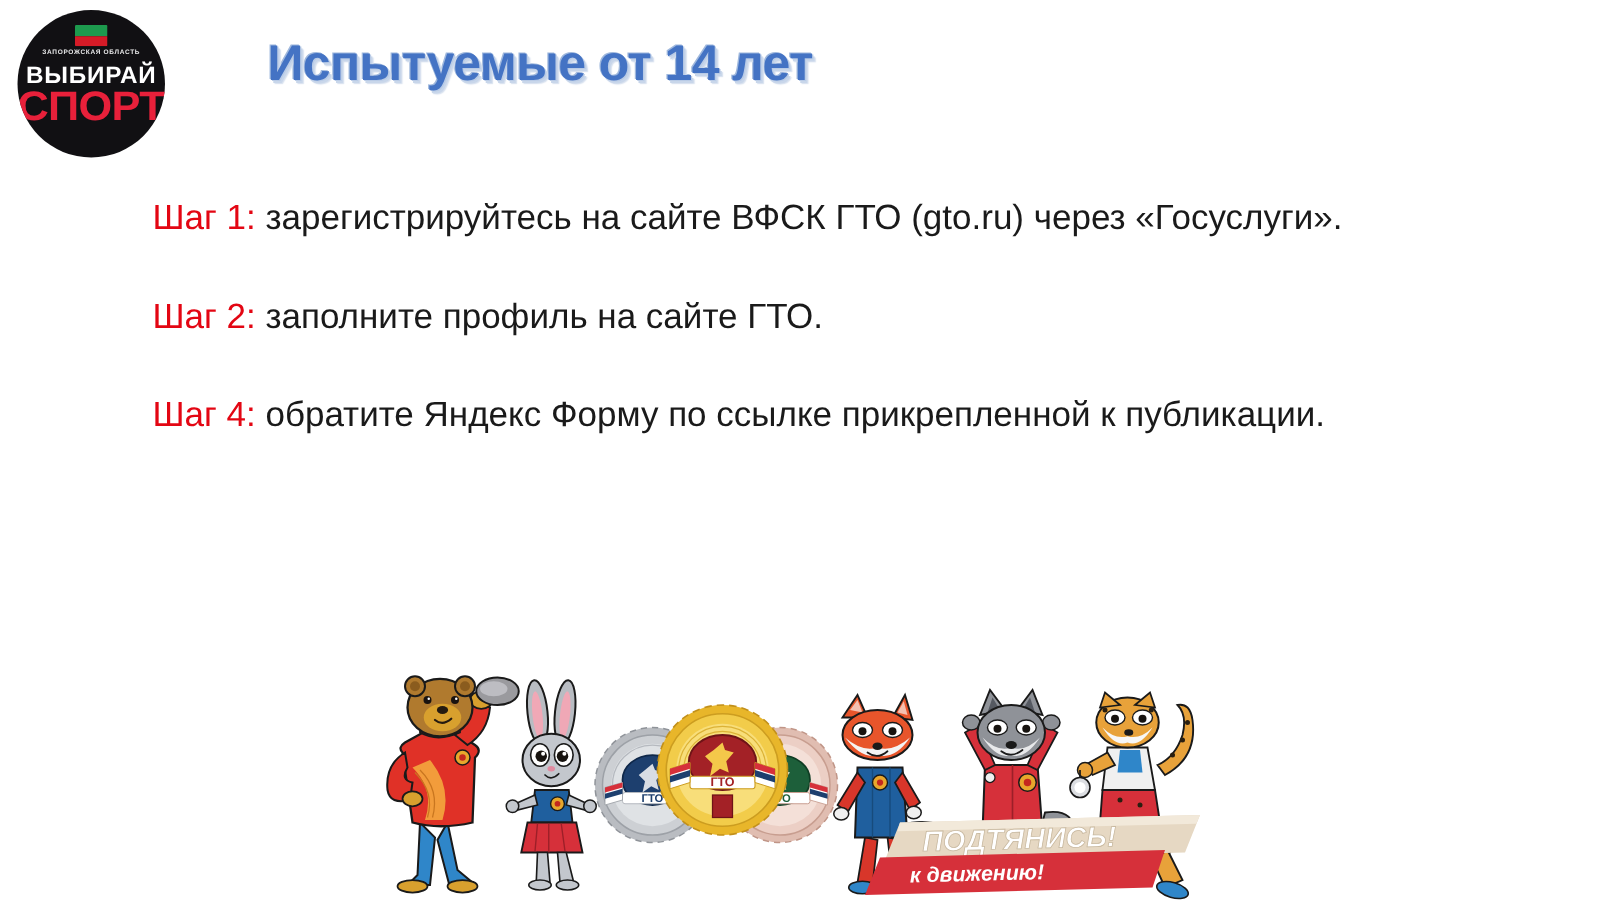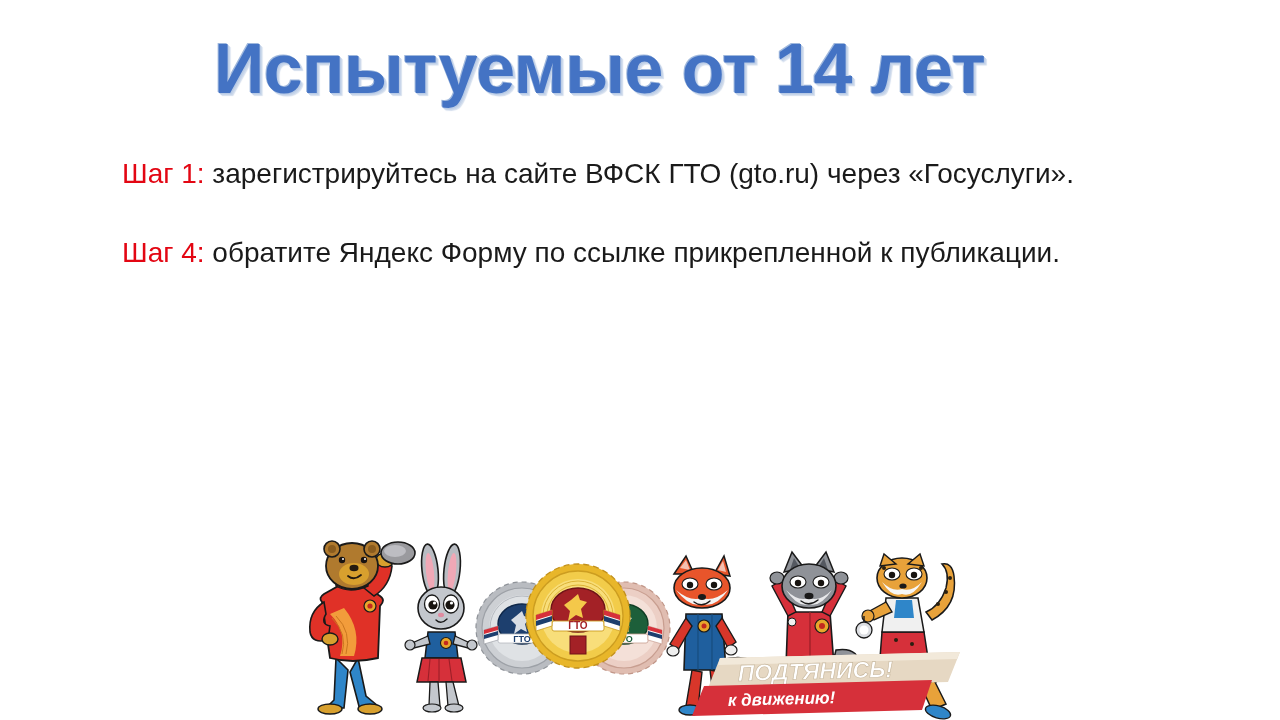--- a/index.html
+++ b/index.html
@@ -81,21 +81,21 @@
     line-height: 1;
     font-family: "Liberation Sans", sans-serif;
     transform: scaleX(1.05);
   }
 
   
   .title {
     position: absolute;
     left: 214px;
     top: 29px;
-    font-size: 70px;
+    font-size: 40px;
     font-weight: 700;
     color: #4473c4;
     letter-spacing: -0.5px;
     white-space: nowrap;
     font-family: "Liberation Sans", sans-serif;
     text-shadow:
        1px 1px 0 #b9cbe6,
        2px 2px 0 #c8d6ea,
        3px 3px 1px #d5dfee,
       -1px -1px 0 #9fb8dd;
@@ -128,29 +128,41 @@
     width: 680px;
     height: 180px;
   }
   .mascots svg { display: block; width: 100%; height: 100%; }
 </style>
 </head>
 <body>
 
 <div class="slide">
 
+  <div class="logo">
+    <div class="logo-flag">
+      <div class="fl-green"></div>
+      <div class="fl-red"></div>
+    </div>
+    <div class="logo-region">ЗАПОРОЖСКАЯ ОБЛАСТЬ</div>
+    <div class="logo-line1">ВЫБИРАЙ</div>
+    <div class="logo-line2">СПОРТ</div>
+  </div>
 
   <div class="title">Испытуемые от 14 лет</div>
 
   <div class="body-block">
 
     <p class="para">
       <span class="step-label">Шаг 1:</span><span> зарегистрируйтесь на сайте ВФСК ГТО (gto.ru) через «Госуслуги».</span>
     </p>
 
+    <p class="para">
+      <span class="step-label">Шаг 2:</span><span> заполните профиль на сайте ГТО.</span>
+    </p>
 
 
     <p class="para">
       <span class="step-label">Шаг 4:</span><span> обратите Яндекс Форму по ссылке прикрепленной к публикации.</span>
     </p>
 
   </div>
 
   <div class="mascots">
     <svg viewBox="0 0 680 180" xmlns="http://www.w3.org/2000/svg">

